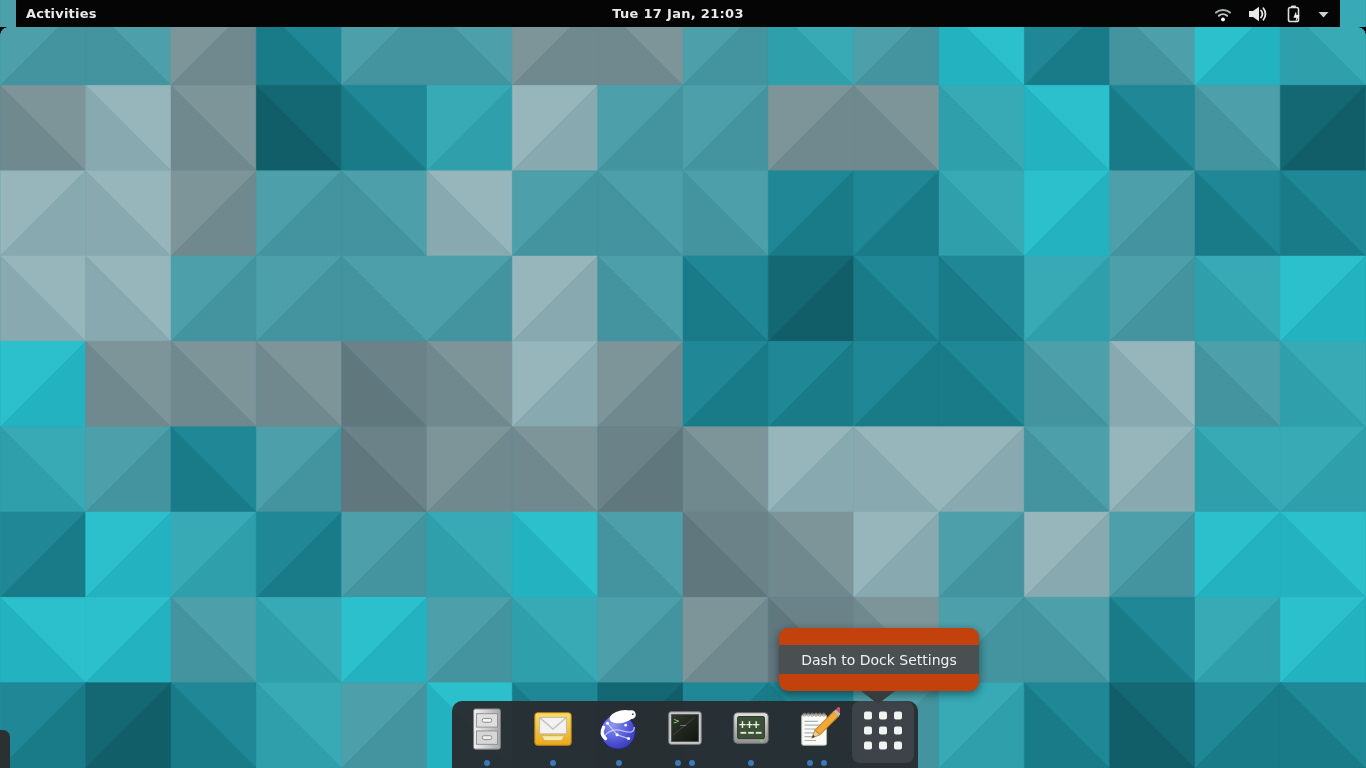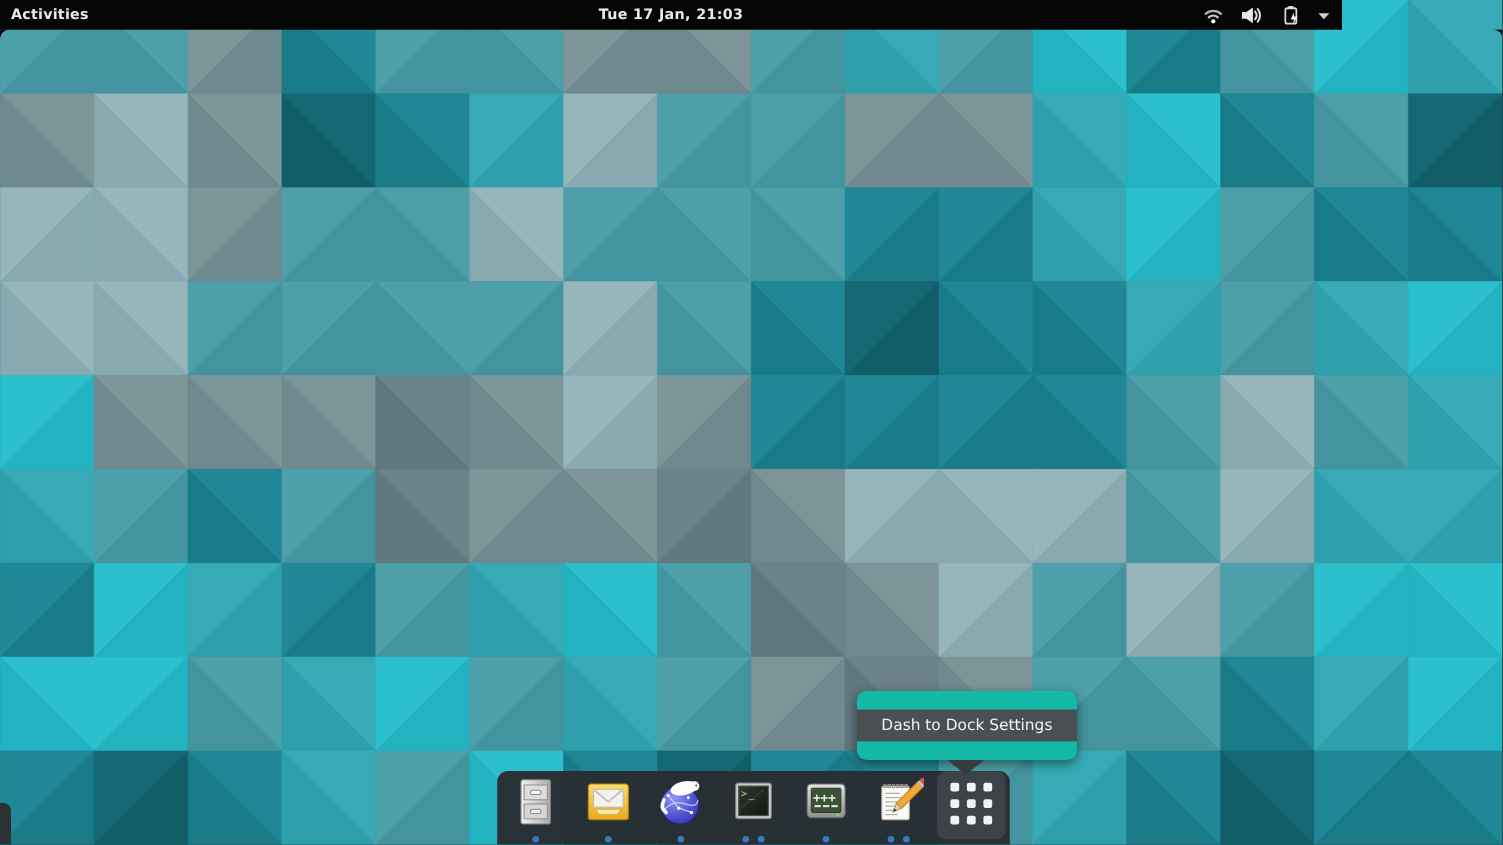--- a/index.html
+++ b/index.html
@@ -1,31 +1,31 @@
 <!DOCTYPE html>
 <html><head>
 <meta charset="utf-8">
 <style>
   html,body{margin:0;padding:0;background:#000;}
   .screen{position:relative;width:1366px;height:768px;overflow:hidden;
           font-family:"DejaVu Sans",sans-serif;background:#2a9aa6;}
   
   #wallpaper{position:absolute;left:0;top:0;width:1366px;height:768px;}
   
-  .topbar{position:absolute;left:0;top:0;width:1220px;height:27px;background:#050505;
+  .topbar{position:absolute;left:16px;top:0;width:1324px;height:27px;background:#050505;
           display:flex;align-items:center;color:#e9e9e9;font-size:13px;z-index:30;}
   .activities{margin-left:10px;font-weight:700;letter-spacing:.2px;cursor:pointer;}
   .clock{position:absolute;left:0;right:0;text-align:center;font-weight:700;letter-spacing:.3px;}
   .tray{margin-left:auto;display:flex;align-items:center;gap:14px;padding-right:10px;z-index:2;}
   .tray svg{display:block;}
   .corner{position:absolute;top:27px;width:8px;height:8px;z-index:29;}
   .corner.left{left:0;background:radial-gradient(circle at 100% 100%, rgba(0,0,0,0) 7.5px, #050505 8px);}
   .corner.right{right:0;background:radial-gradient(circle at 0% 100%, rgba(0,0,0,0) 7.5px, #050505 8px);}
   
-  .popup{position:absolute;left:779px;top:628px;width:200px;height:63px;background:#14b8a6;
+  .popup{position:absolute;left:779px;top:628px;width:200px;height:63px;background:#c2410c;
          border-radius:9px;box-shadow:0 3px 10px rgba(0,0,0,.45);z-index:20;}
   .popup-item{margin-top:17px;height:29px;background:#4a4f51;display:flex;align-items:center;
               justify-content:center;color:#f0f2f2;font-size:14px;cursor:pointer;}
   .popup-arrow{position:absolute;left:82px;top:63px;width:0;height:0;
                border-left:17px solid transparent;border-right:17px solid transparent;
                border-top:13px solid #373c3e;}
   
   .dock{position:absolute;left:452px;top:701px;width:466px;height:67px;
         background:rgba(40,45,50,.97);border-radius:10px 10px 0 0;z-index:10;
         display:flex;justify-content:center;gap:4px;padding-top:0;box-sizing:border-box;}

